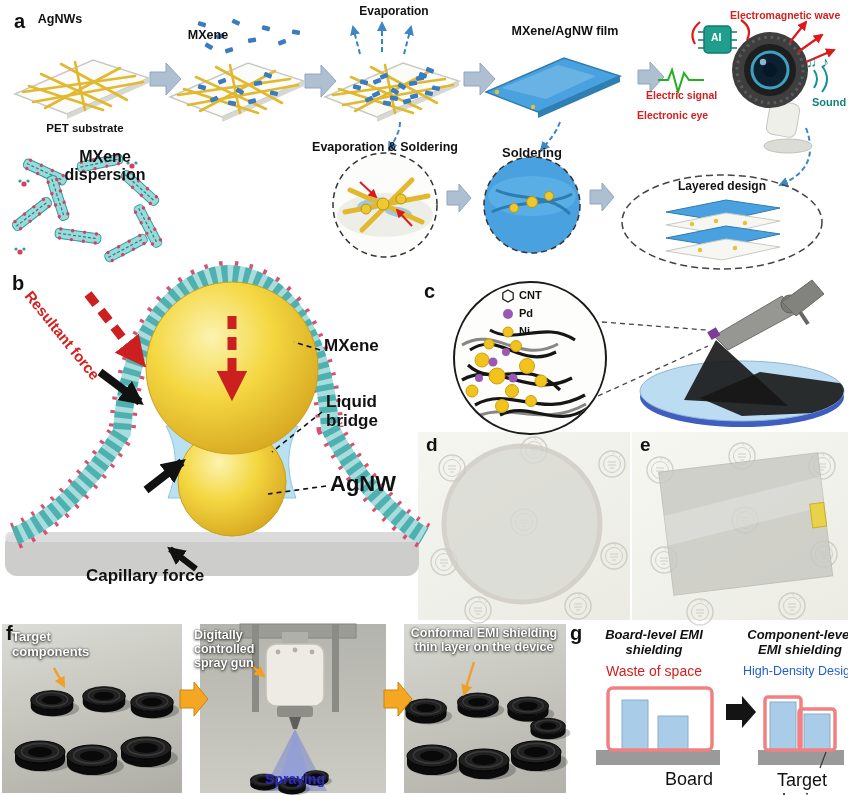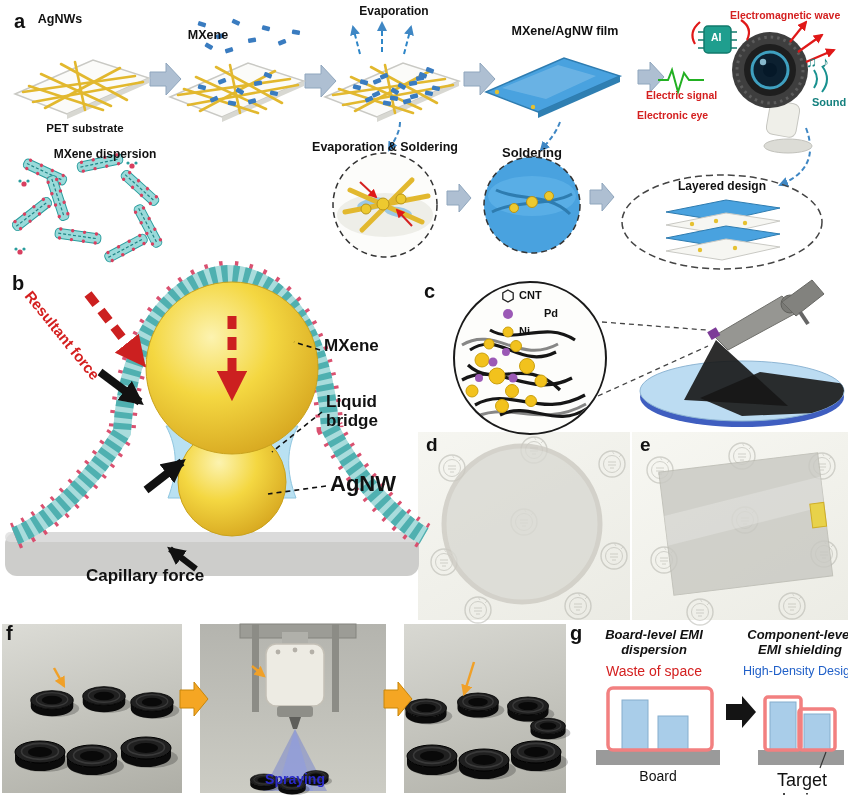--- a/index.html
+++ b/index.html
@@ -458,44 +458,47 @@
   <div class="t b c" style="left:178px;top:28px;width:60px;font-size:12.5px">MXene</div>
   <div class="t b c" style="left:344px;top:5px;width:100px;font-size:12px">Evaporation</div>
   <div class="t b c" style="left:500px;top:24px;width:130px;font-size:12.5px">MXene/AgNW film</div>
   <div class="t b c" style="left:15px;top:122px;width:140px;font-size:11.5px">PET substrate</div>
   <div class="t b nw red" style="left:730px;top:10px;font-size:10.5px">Electromagnetic wave</div>
   <div class="t b nw red" style="left:646px;top:90px;font-size:10.5px">Electric signal</div>
   <div class="t b nw red" style="left:637px;top:110px;font-size:10.5px">Electronic eye</div>
   <div class="t b nw teal" style="left:812px;top:96px;font-size:11px">Sound</div>
   <div class="t b nw" style="left:711px;top:32px;font-size:10.5px;color:#fff">AI</div>
   <div class="t nw teal" style="left:806px;top:54px;font-size:15px">♫ ♪</div>
-  <div class="t b c" style="left:40px;top:148px;width:130px;font-size:12px">MXene dispersion</div>
+  <div class="t b c" style="left:40px;top:148px;width:130px;font-size:16px">MXene dispersion</div>
   <div class="t b c" style="left:310px;top:140px;width:150px;font-size:12.5px">Evaporation &amp; Soldering</div>
   <div class="t b c" style="left:482px;top:146px;width:100px;font-size:13px">Soldering</div>
   <div class="t b c" style="left:672px;top:180px;width:100px;font-size:12px">Layered design</div>
 
   <div class="t b" style="left:12px;top:272px;font-size:20px">b</div>
   <div class="t b nw red" style="left:34px;top:288px;font-size:15px;transform:rotate(51deg);transform-origin:0 0">Resultant force</div>
   <div class="t b nw" style="left:324px;top:336px;font-size:17px">MXene</div>
   <div class="t b" style="left:326px;top:392px;width:72px;font-size:17px">Liquid bridge</div>
   <div class="t b nw" style="left:330px;top:472px;font-size:22px">AgNW</div>
   <div class="t b nw" style="left:86px;top:566px;font-size:17px">Capillary force</div>
 
   <div class="t b" style="left:424px;top:280px;font-size:20px">c</div>
   <div class="t b nw" style="left:519px;top:289px;font-size:11px">CNT</div>
-  <div class="t b nw" style="left:544px;top:307px;font-size:11px">Pd</div>
+  <div class="t b nw" style="left:519px;top:307px;font-size:11px">Pd</div>
   <div class="t b nw" style="left:519px;top:325px;font-size:11px">Ni</div>
 
   <div class="t b" style="left:426px;top:434px;font-size:19px">d</div>
   <div class="t b" style="left:640px;top:434px;font-size:19px">e</div>
 
   <div class="t b" style="left:6px;top:622px;font-size:20px">f</div>
+  <div class="t b w" style="left:12px;top:630px;width:92px;font-size:13px">Target components</div>
+  <div class="t b w" style="left:194px;top:628px;width:90px;font-size:12.5px">Digitally controlled spray gun</div>
   <div class="t b c spr" style="left:250px;top:772px;width:90px;font-size:14px">Spraying</div>
+  <div class="t b c w" style="left:404px;top:626px;width:160px;font-size:12.5px">Conformal EMI shielding thin layer on the device</div>
 
   <div class="t b" style="left:570px;top:622px;font-size:20px">g</div>
-  <div class="t b c it" style="left:596px;top:628px;width:116px;font-size:13px">Board-level EMI dispersion</div>
+  <div class="t b c it" style="left:596px;top:628px;width:116px;font-size:13px">Board-level EMI shielding</div>
   <div class="t b c it" style="left:740px;top:628px;width:120px;font-size:13px">Component-level EMI shielding</div>
   <div class="t c red" style="left:596px;top:664px;width:116px;font-size:14px">Waste of space</div>
   <div class="t c blue nw" style="left:736px;top:664px;width:128px;font-size:12.5px">High-Density Design</div>
-  <div class="t c" style="left:618px;top:769px;width:80px;font-size:14px">Board</div>
+  <div class="t c" style="left:649px;top:769px;width:80px;font-size:18px">Board</div>
   <div class="t c" style="left:756px;top:770px;width:92px;font-size:18px">Target device</div>
 
 </div>
 
 </body></html>

